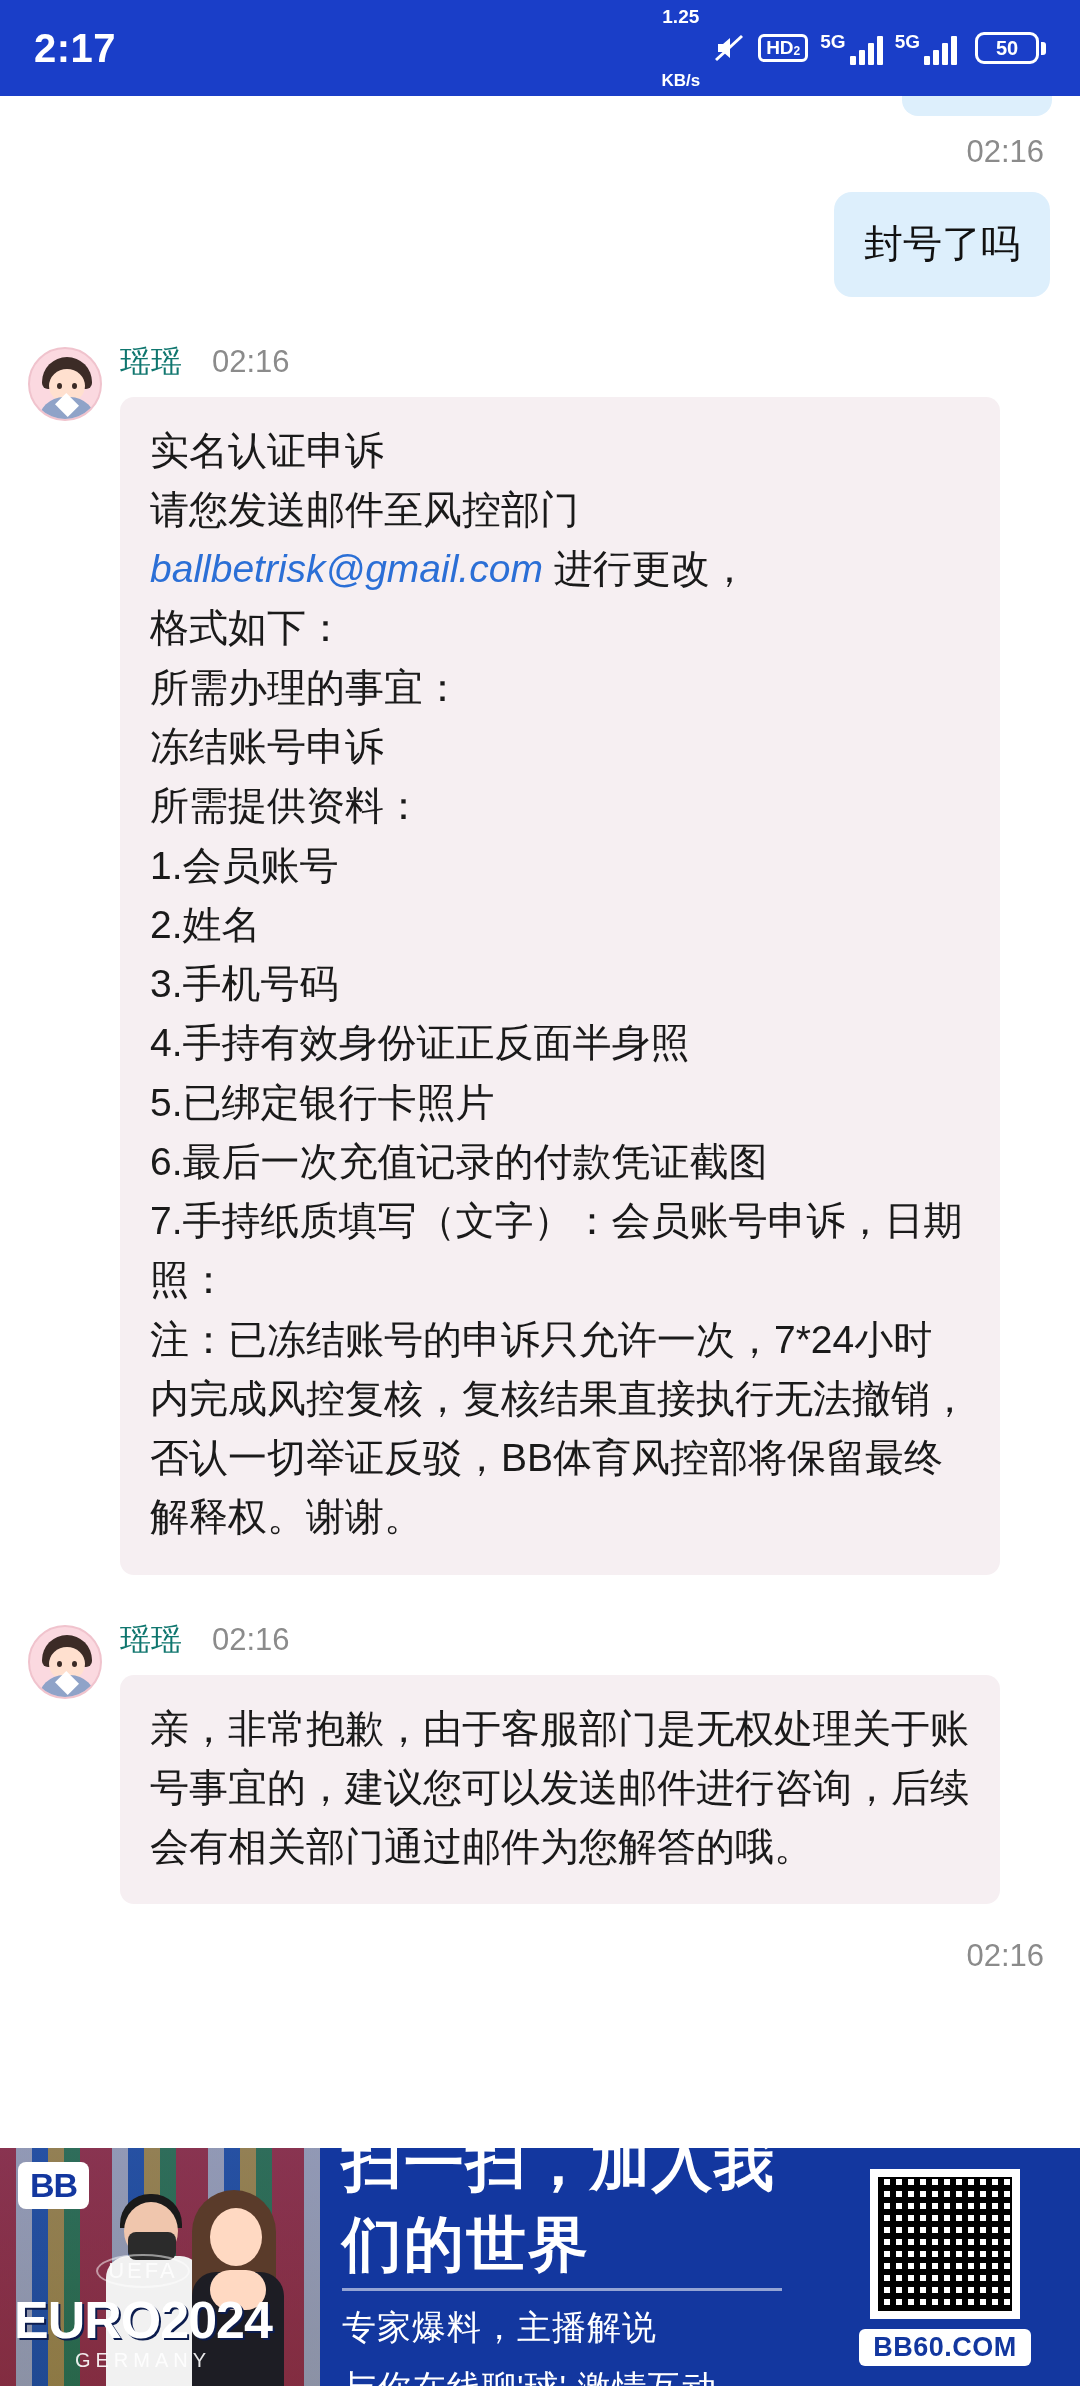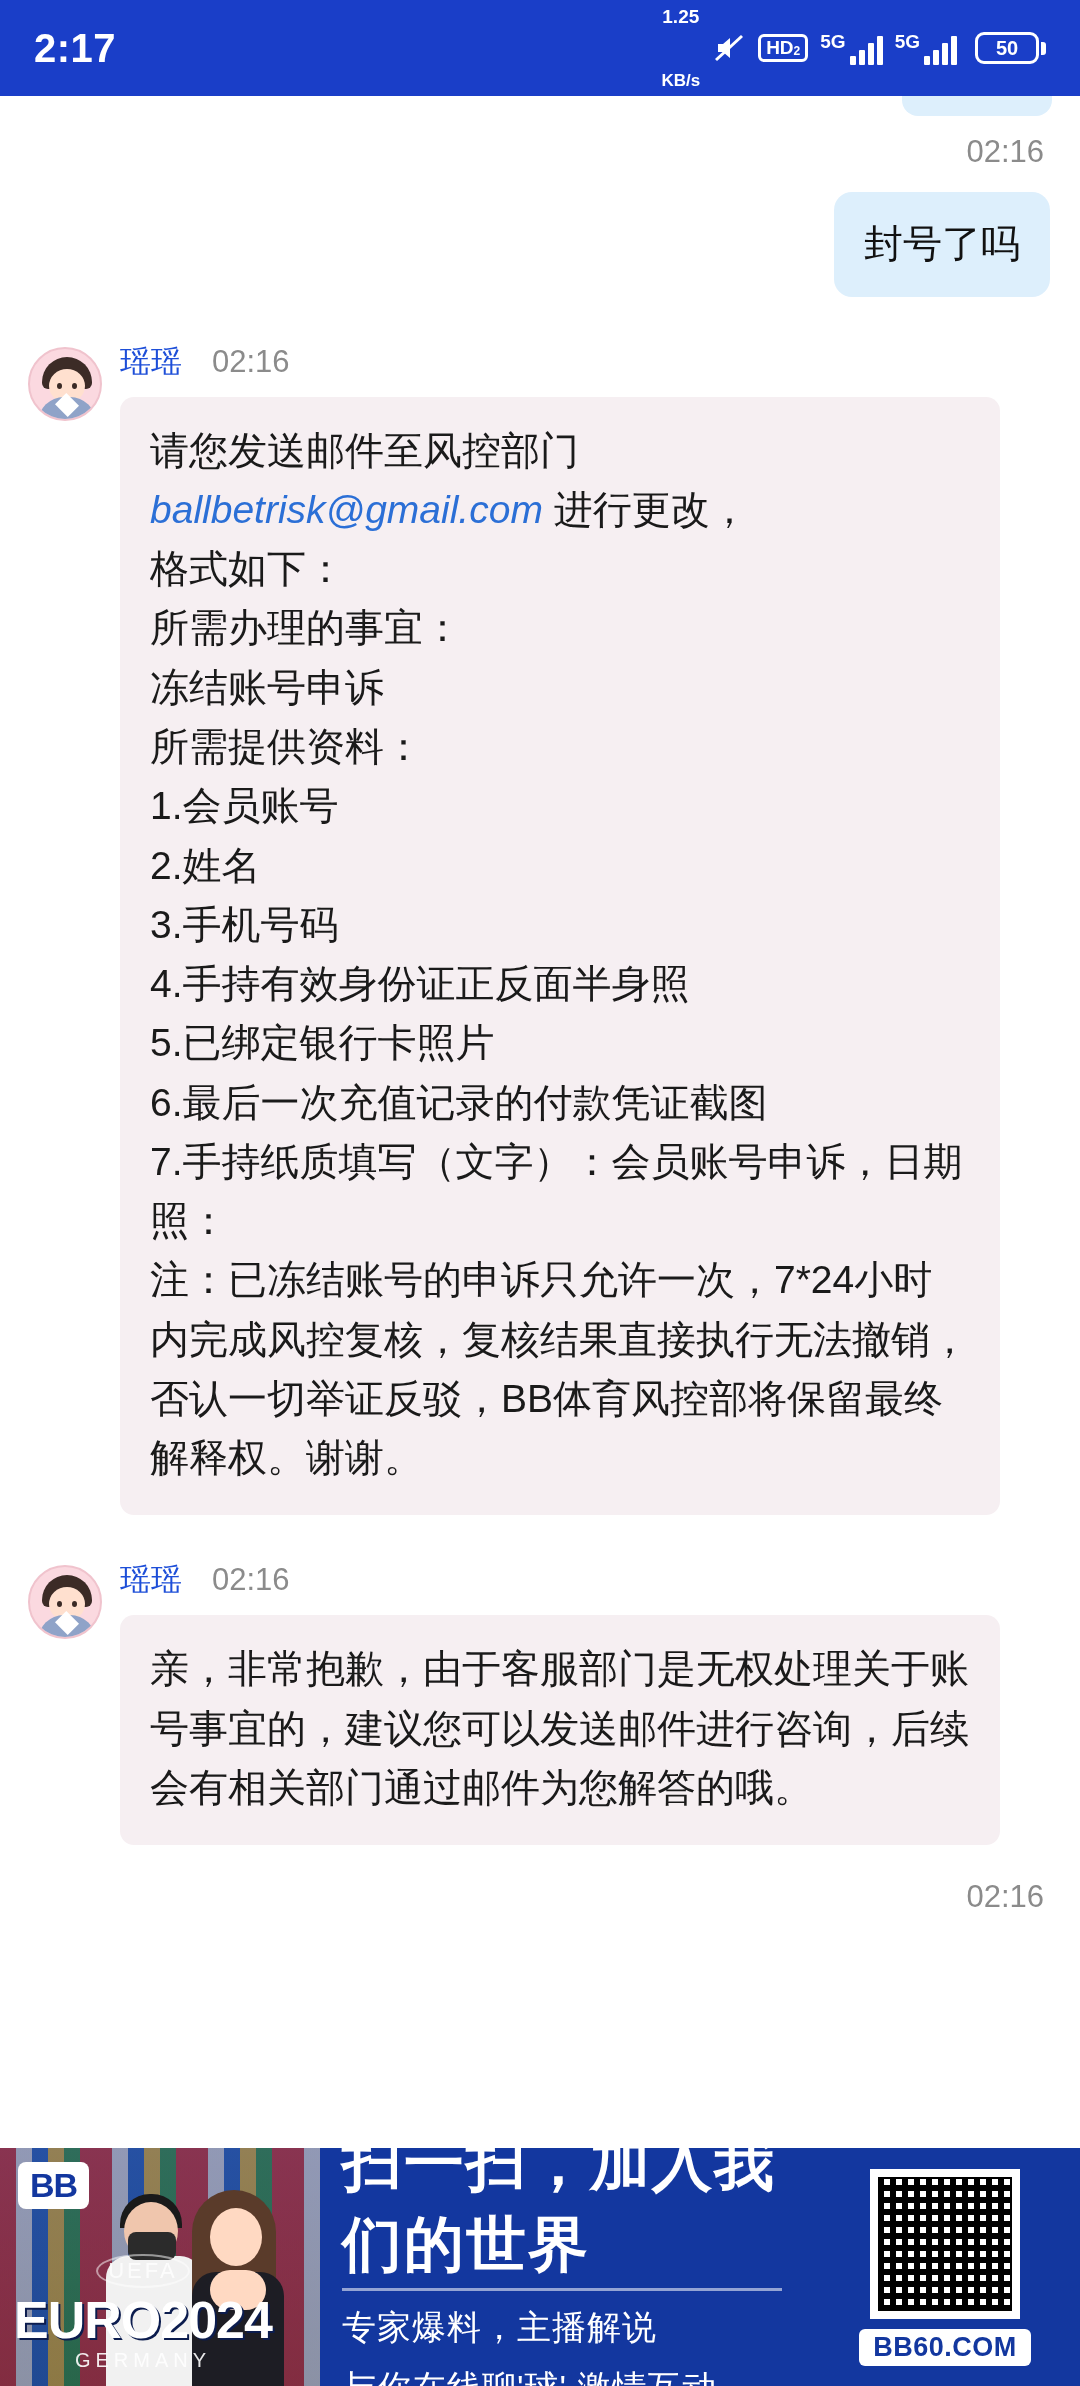--- a/index.html
+++ b/index.html
@@ -204,21 +204,21 @@
     background: #ffffff;
     transform: rotate(45deg);
   }
   .in-col { margin-left: 18px; flex: 1 1 auto; min-width: 0; }
   .in-meta {
     display: flex;
     align-items: baseline;
     gap: 30px;
     padding-bottom: 14px;
   }
-  .in-name { font-size: 31px; color: #1d4ed8; }
+  .in-name { font-size: 31px; color: #0f766e; }
   .in-time { font-size: 31px; color: #8b8b8b; }
   .bubble-in {
     background: #f6eff2;
     border-radius: 14px;
     padding: 24px 30px 28px 30px;
     font-size: 39px;
     line-height: 1.52;
     color: #1a1a1a;
     max-width: 880px;
     word-break: break-word;
@@ -428,20 +428,21 @@
           <span class="eye r"></span>
         <span class="body"></span>
           <span class="collar"></span>
       </div>
       <div class="in-col">
         <div class="in-meta">
           <span class="in-name">瑶瑶</span>
           <span class="in-time">02:16</span>
         </div>
         <div class="bubble-in">
+          <div>实名认证申诉</div>
           <div>
             <span>请您发送邮件至风控部门</span>
             <span class="email">ballbetrisk@gmail.com</span>
             <span>进行更改，</span>
           </div>
           <div style="white-space: pre-wrap;">格式如下：
 所需办理的事宜：
 冻结账号申诉
 所需提供资料：
 1.会员账号

